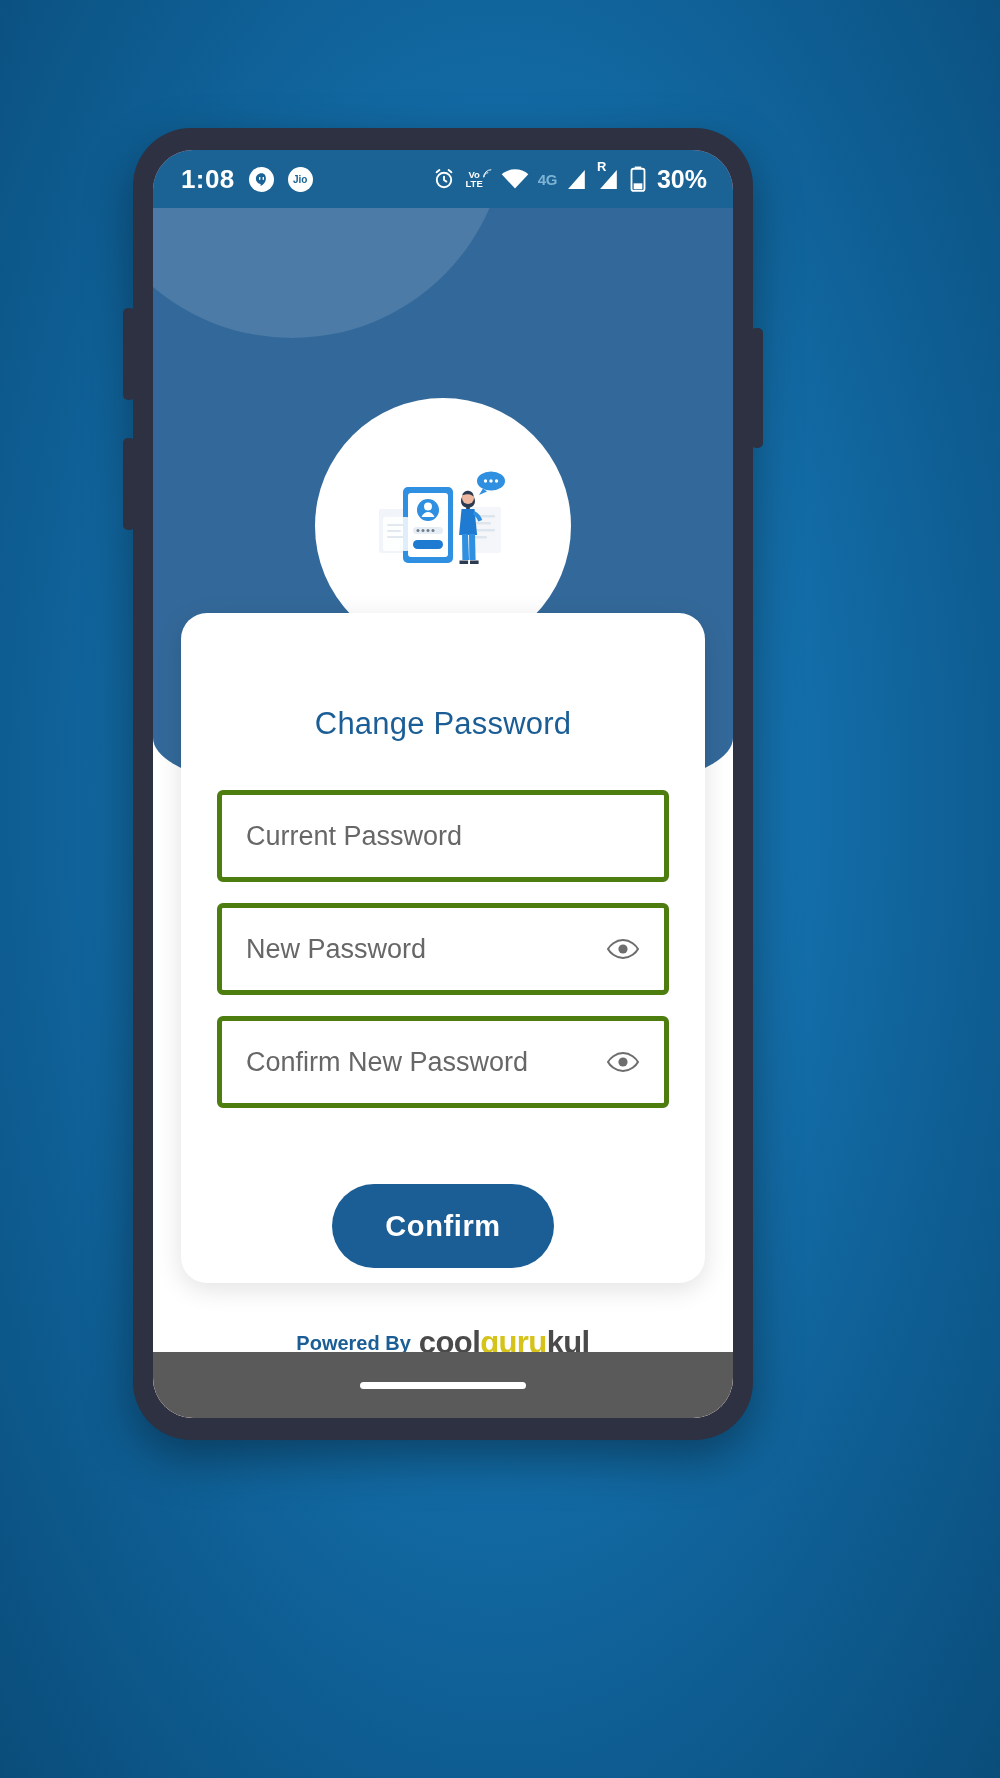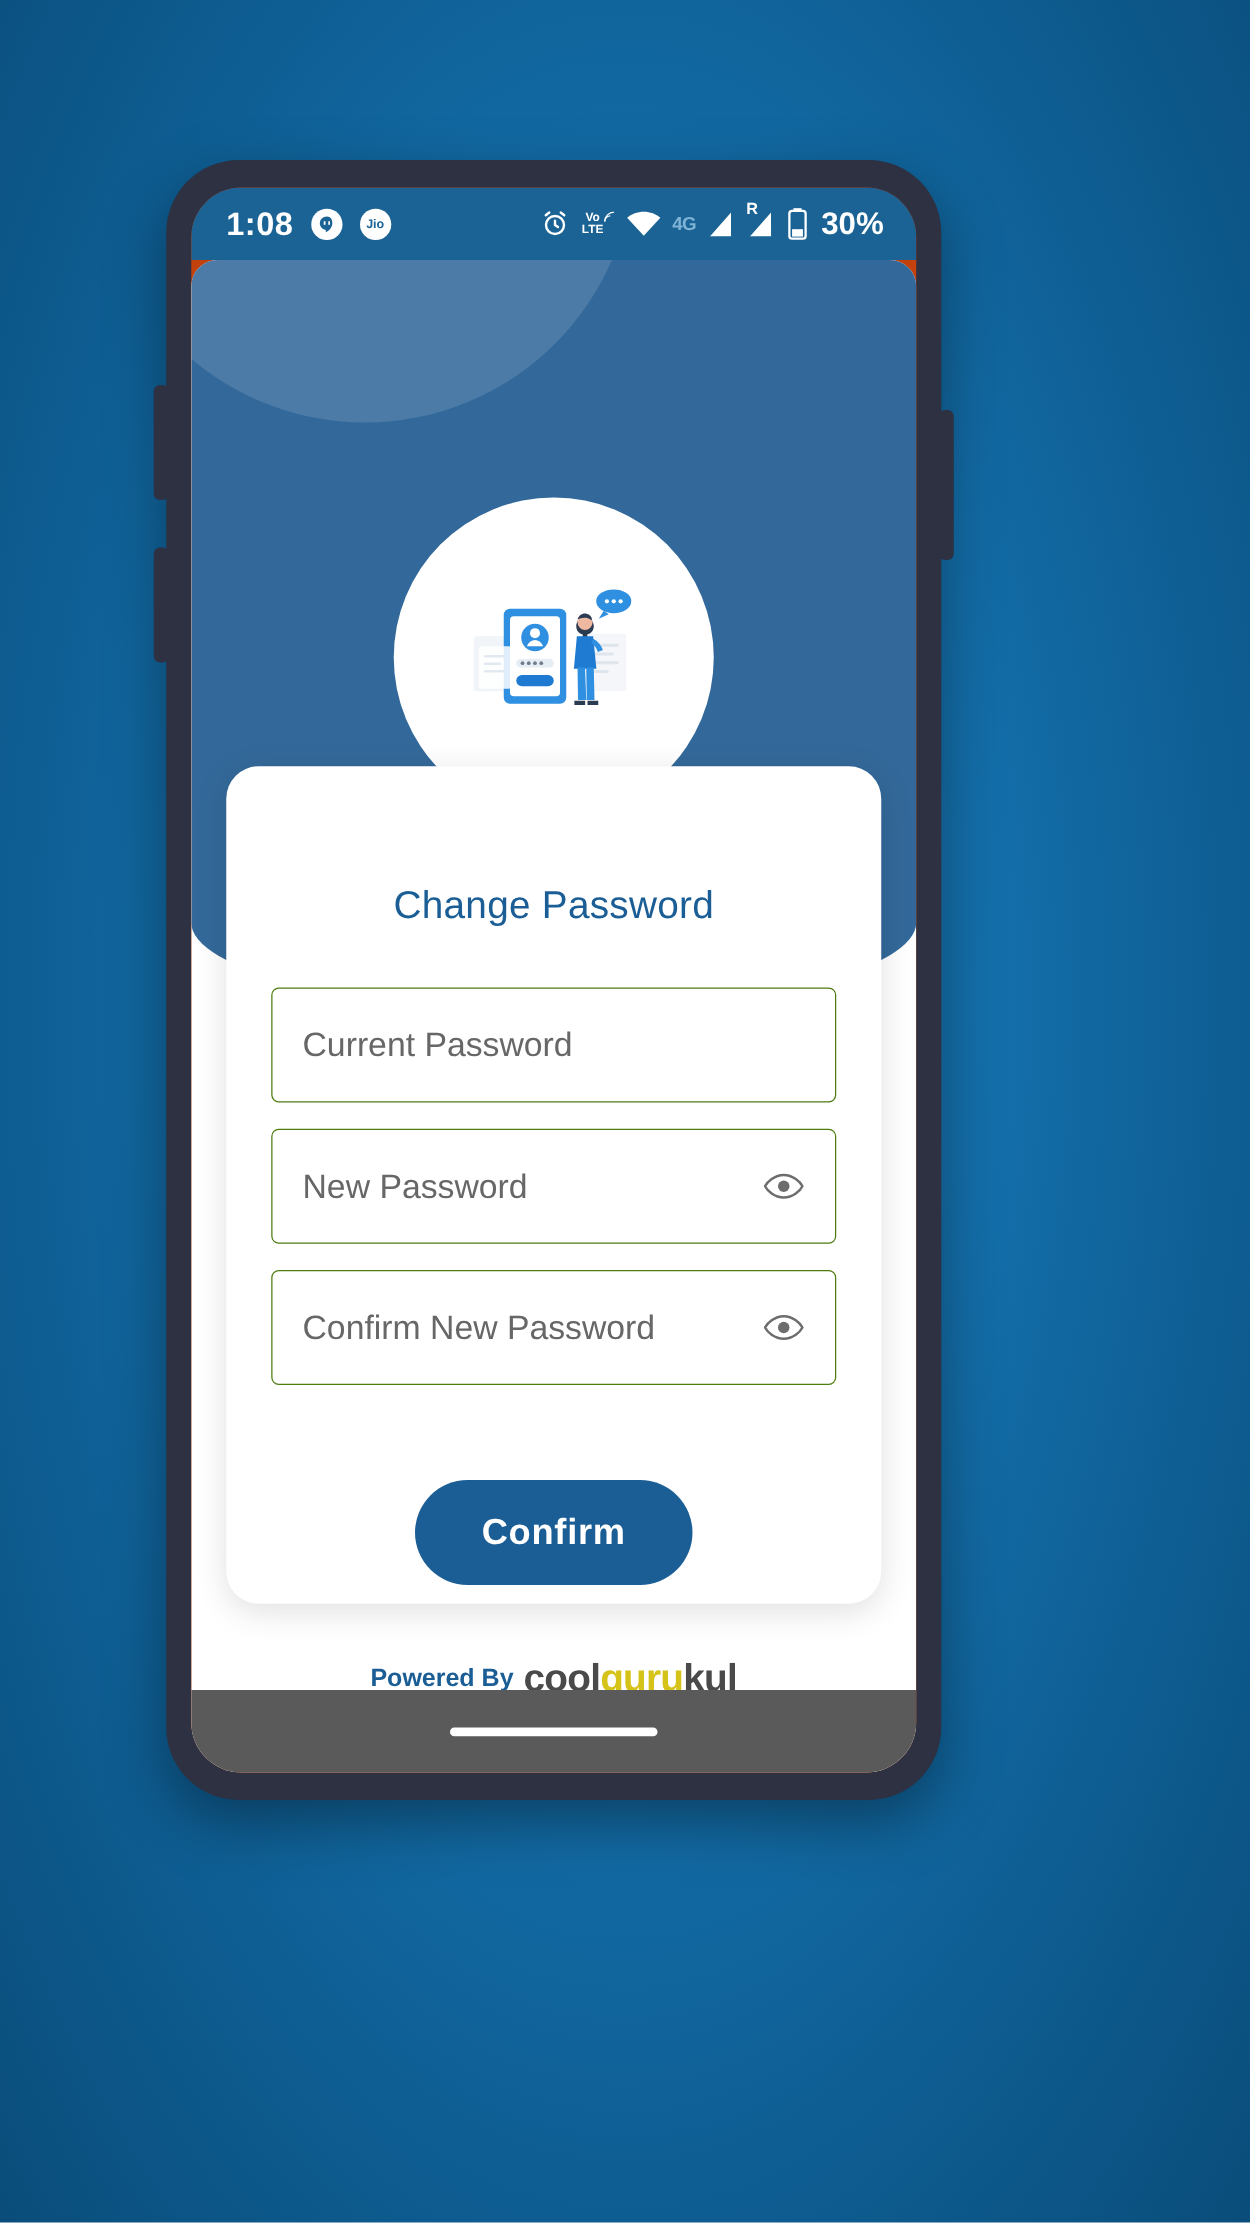--- a/index.html
+++ b/index.html
@@ -16,21 +16,21 @@
     background:#2d3142; border-radius:58px;
     box-shadow: 0 18px 48px rgba(0,0,0,.38);
   }
   .side-btn{ position:absolute; background:#2d3142; border-radius:5px; }
   #btn-volume-up{ left:-10px; top:180px; width:12px; height:92px; }
   #btn-volume-down{ left:-10px; top:310px; width:12px; height:92px; }
   #btn-power{ right:-10px; top:200px; width:12px; height:120px; }
 
   #phone-screen{
     position:absolute; left:20px; top:22px; width:580px; height:1268px;
-    border-radius:40px; overflow:hidden; background:#c2410c;
+    border-radius:40px; overflow:hidden; background:#fca5a5;
   }
 
   
   #status-bar{
     position:absolute; left:0; top:0; width:100%; height:58px;
     background:#1a6394; color:#ffffff;
     display:flex; align-items:center; justify-content:space-between;
     padding:0 26px 0 28px; z-index:20;
   }
   #status-left{ display:flex; align-items:center; gap:14px; }
@@ -46,21 +46,21 @@
   #icon-volte{
     font-size:9.5px; font-weight:700; line-height:9.5px;
     text-align:right; letter-spacing:0;
   }
   #icon-4g{ font-size:15px; font-weight:600; color:#7fb3d5; letter-spacing:-.4px; }
   #status-battery-text{ font-size:25px; font-weight:700; margin-left:2px; }
 
   
   #app-backdrop{
     position:absolute; left:0; top:58px; width:580px; height:1210px;
-    background:#ffffff; overflow:hidden;border-radius:21px;
+    background:#ffffff; overflow:hidden;
   }
   #backdrop-blue{
     position:absolute; left:0; top:0; width:100%; height:600px;
     background:#33699a;
     border-bottom-left-radius:50% 70px;
     border-bottom-right-radius:50% 70px;
   }
   #backdrop-blob{
     position:absolute; left:-76px; top:-300px; width:430px; height:430px;
     border-radius:50%; background:rgba(255,255,255,.12);
@@ -82,21 +82,21 @@
     padding:0 36px;
   }
   #page-title{
     text-align:center; color:#1b5e96;
     font-size:31px; font-weight:400; letter-spacing:.2px;
     padding-top:93px;
   }
 
   .field-row{
     position:relative; margin-top:0;
-    height:92px; border:1px solid #4d7c0f; border-radius:6px;
+    height:92px; border:5px solid #4d7c0f; border-radius:6px;
     display:flex; align-items:center; padding:4px 24px;
     background:#ffffff;
   }
   #field-current-password{ margin-top:48px; }
   #field-new-password{ margin-top:21px; }
   #field-confirm-password{ margin-top:21px; }
 
   .field-text{
     font-size:27px; color:#676767; font-weight:400; flex:1;
     white-space:nowrap; overflow:hidden;

